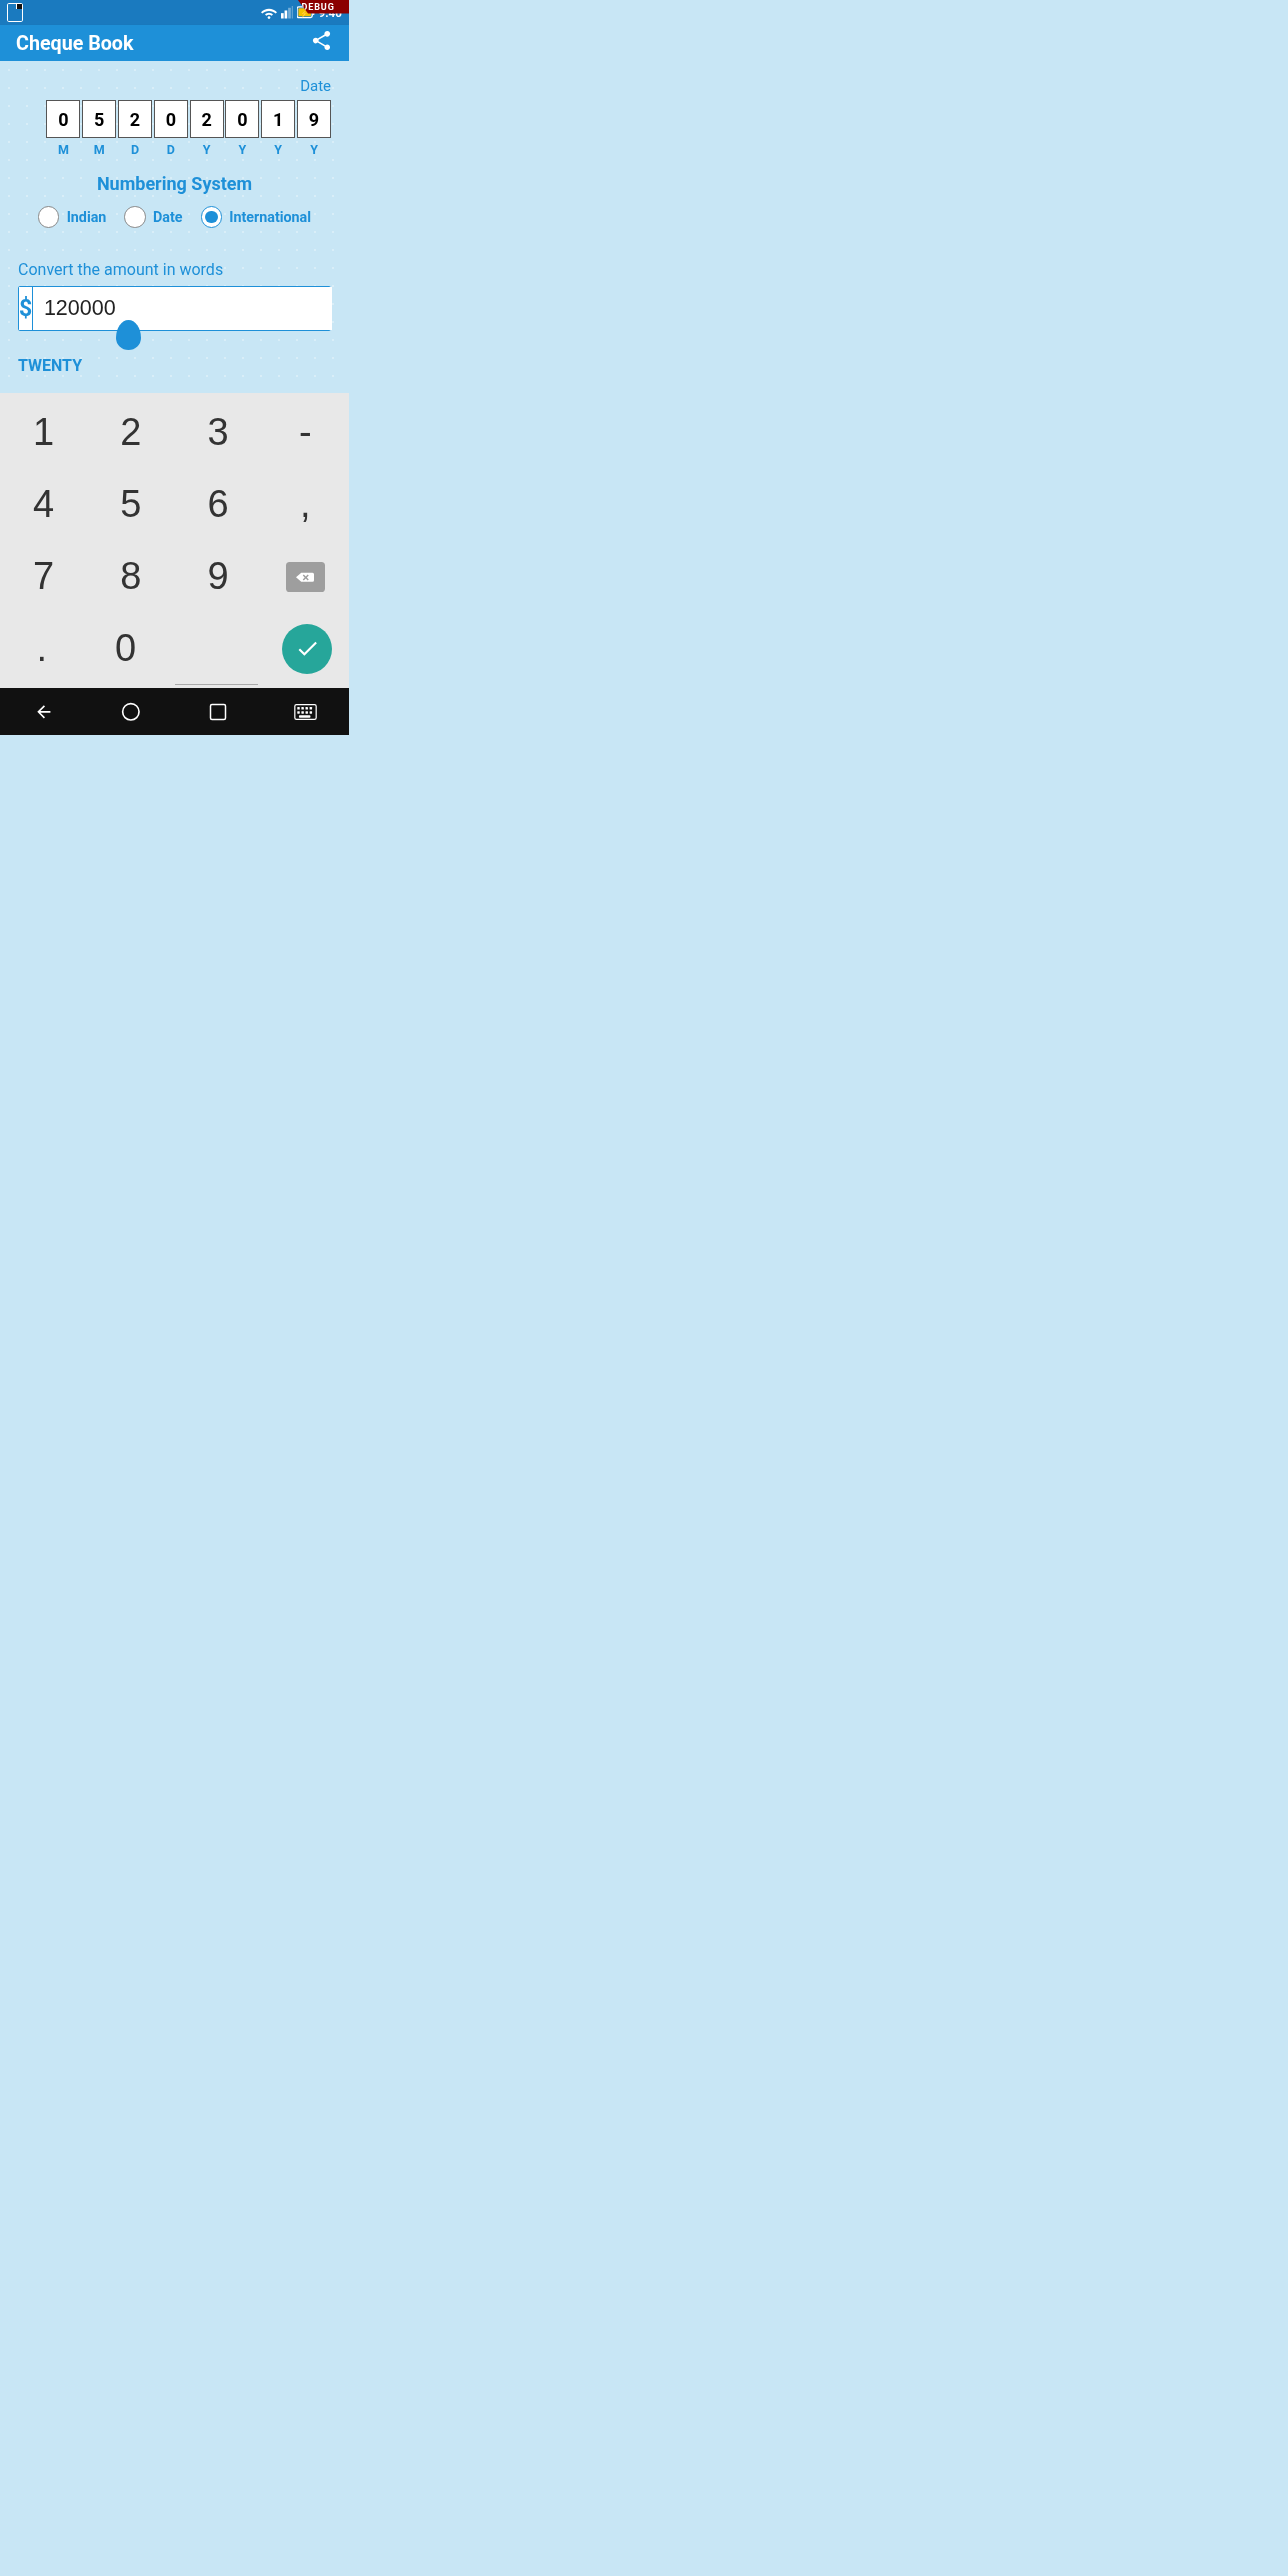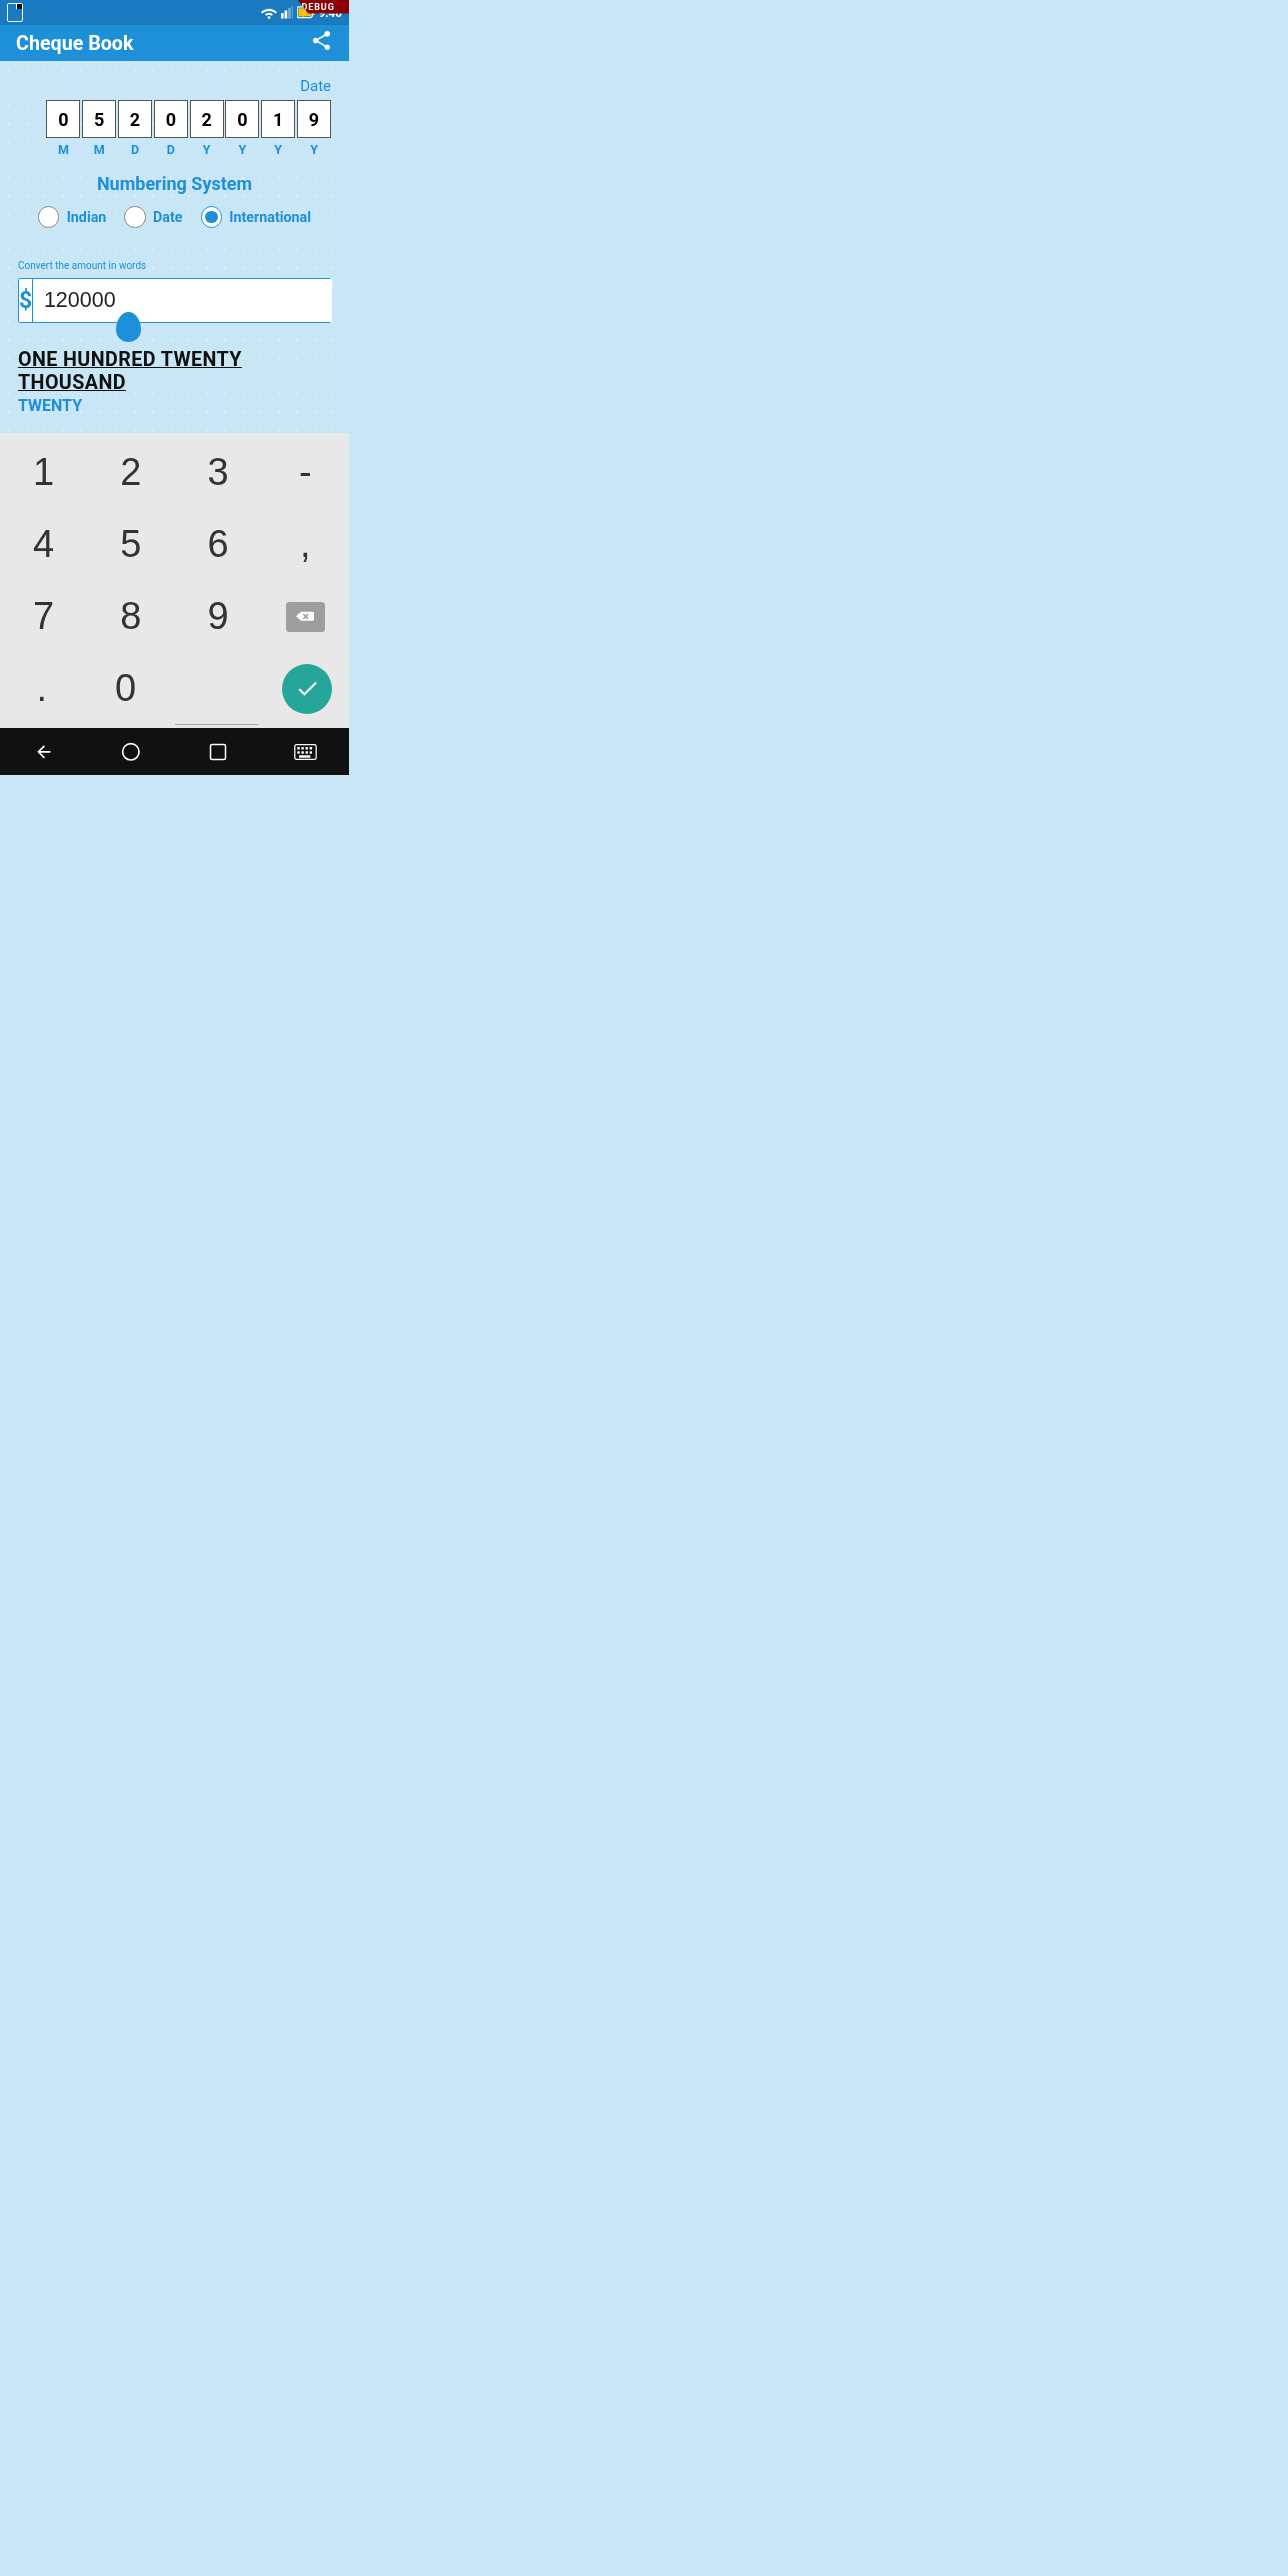--- a/index.html
+++ b/index.html
@@ -169,21 +169,21 @@
       font-size: 14.3px;
       font-weight: bold;
     }
 
     
     .amount-section {
       margin-bottom: 12.5px;
     }
     .convert-label {
       color: #1e90d8;
-      font-size: 10px;
+      font-size: 16px;
       margin-bottom: 7.2px;
     }
     .amount-input-row {
       display: flex;
       border: 1.8px solid #1e90d8;
       background: white;
       border-radius: 1.8px;
       position: relative;
     }
     .dollar-icon-box {
@@ -436,21 +436,20 @@
     <div class="amount-input-row">
       <div class="dollar-icon-box">
         <span class="dollar-icon">$</span>
       </div>
       <input class="amount-input" type="text" value="120000" readonly="" style="">
       <div class="cursor-drop"></div>
     </div>
   </div>
 
   <div class="words-section">
-    <div class="amount-words">ONE HUNDRED TWENTY THOUSAND</div>
     <div class="amount-currency">TWENTY</div>
   </div>
 
 </div>
 
 <div class="keyboard">
 
   <div class="keyboard-row">
     <button class="key">1</button>
     <button class="key">2</button>

